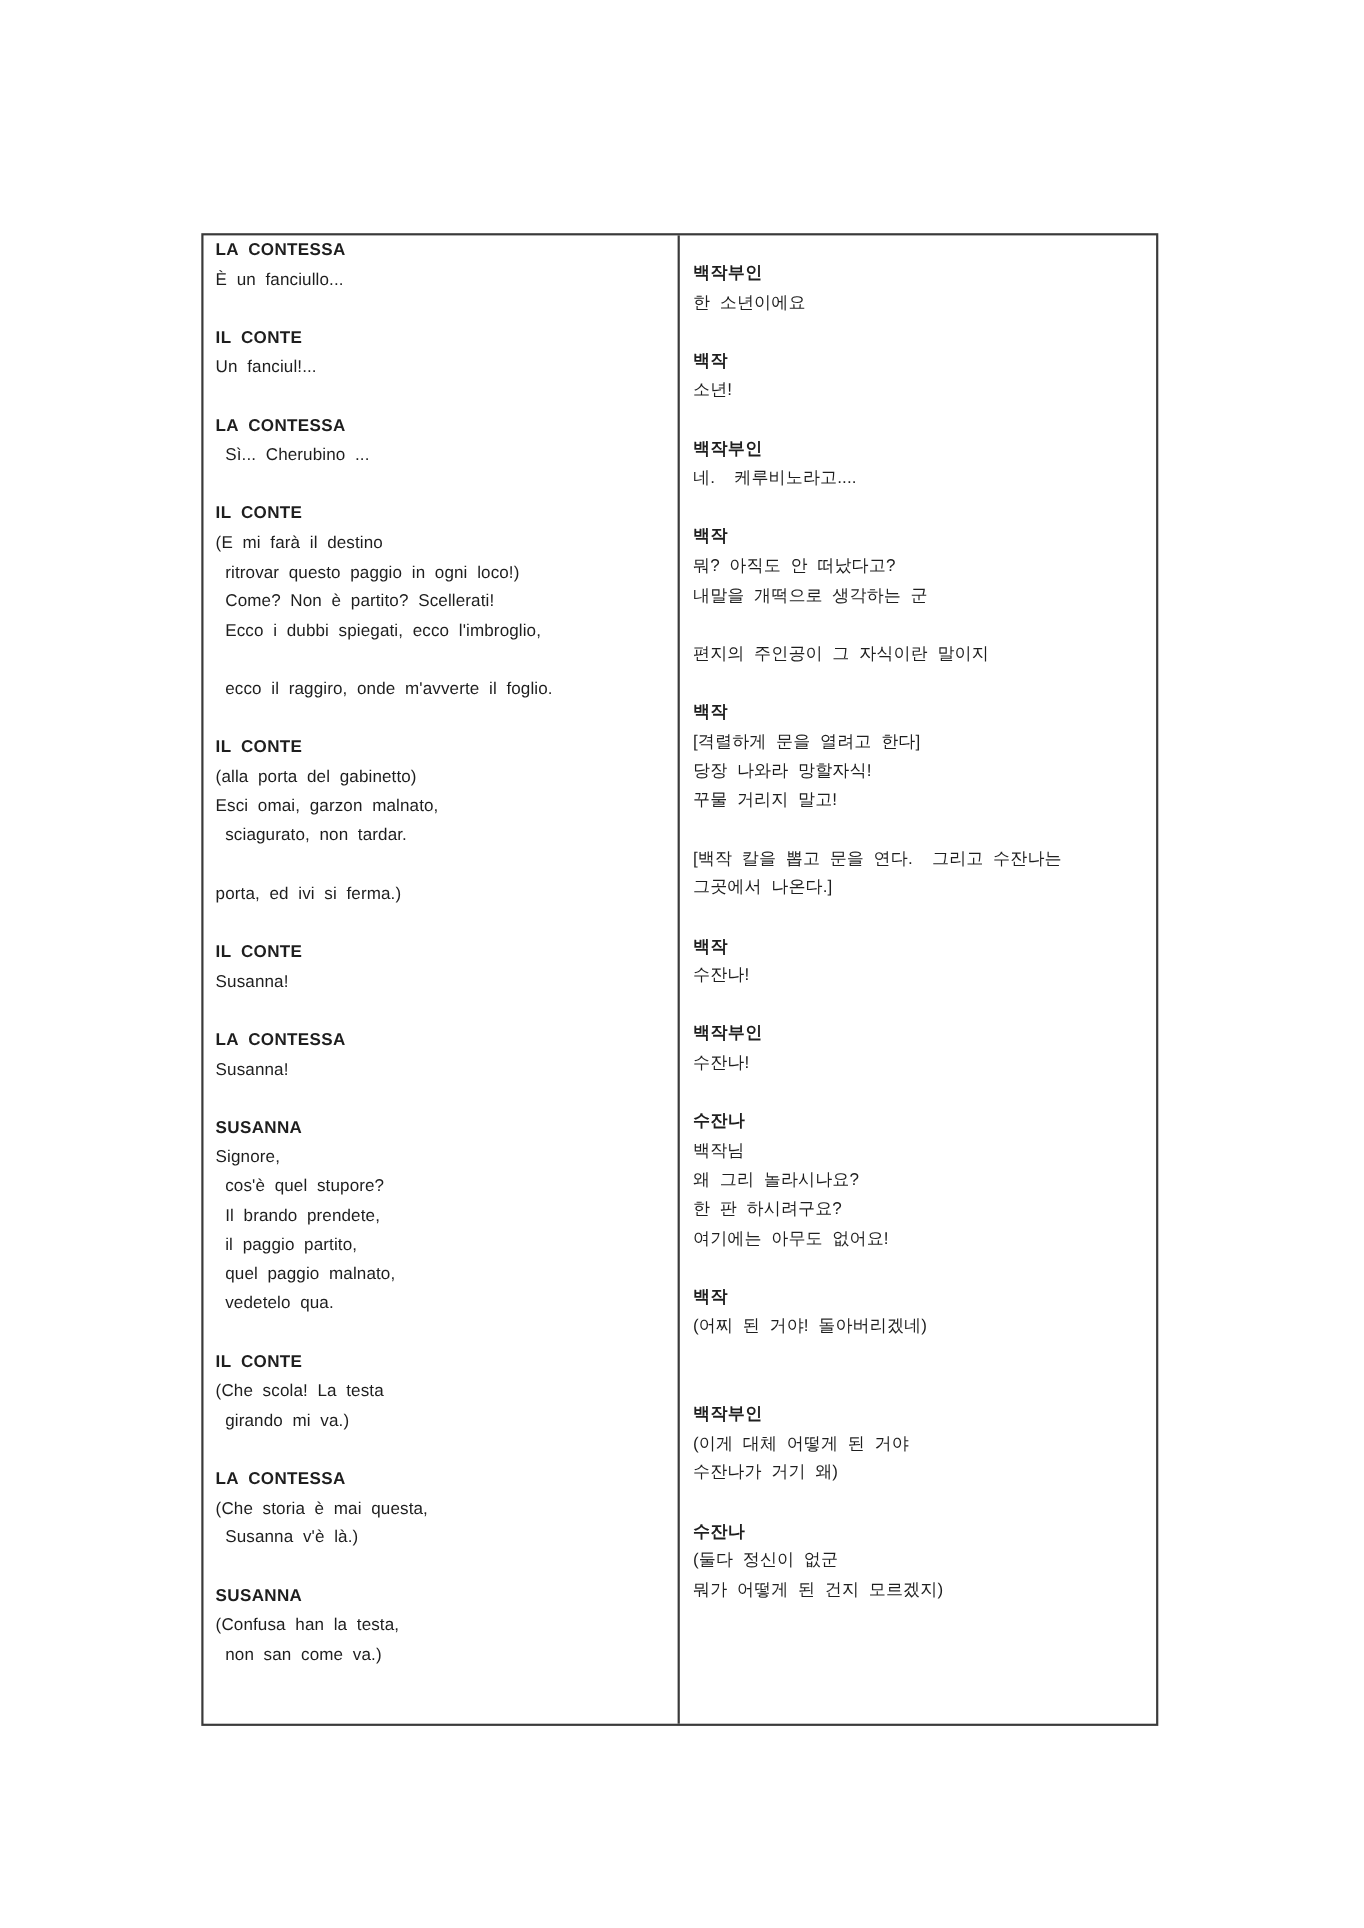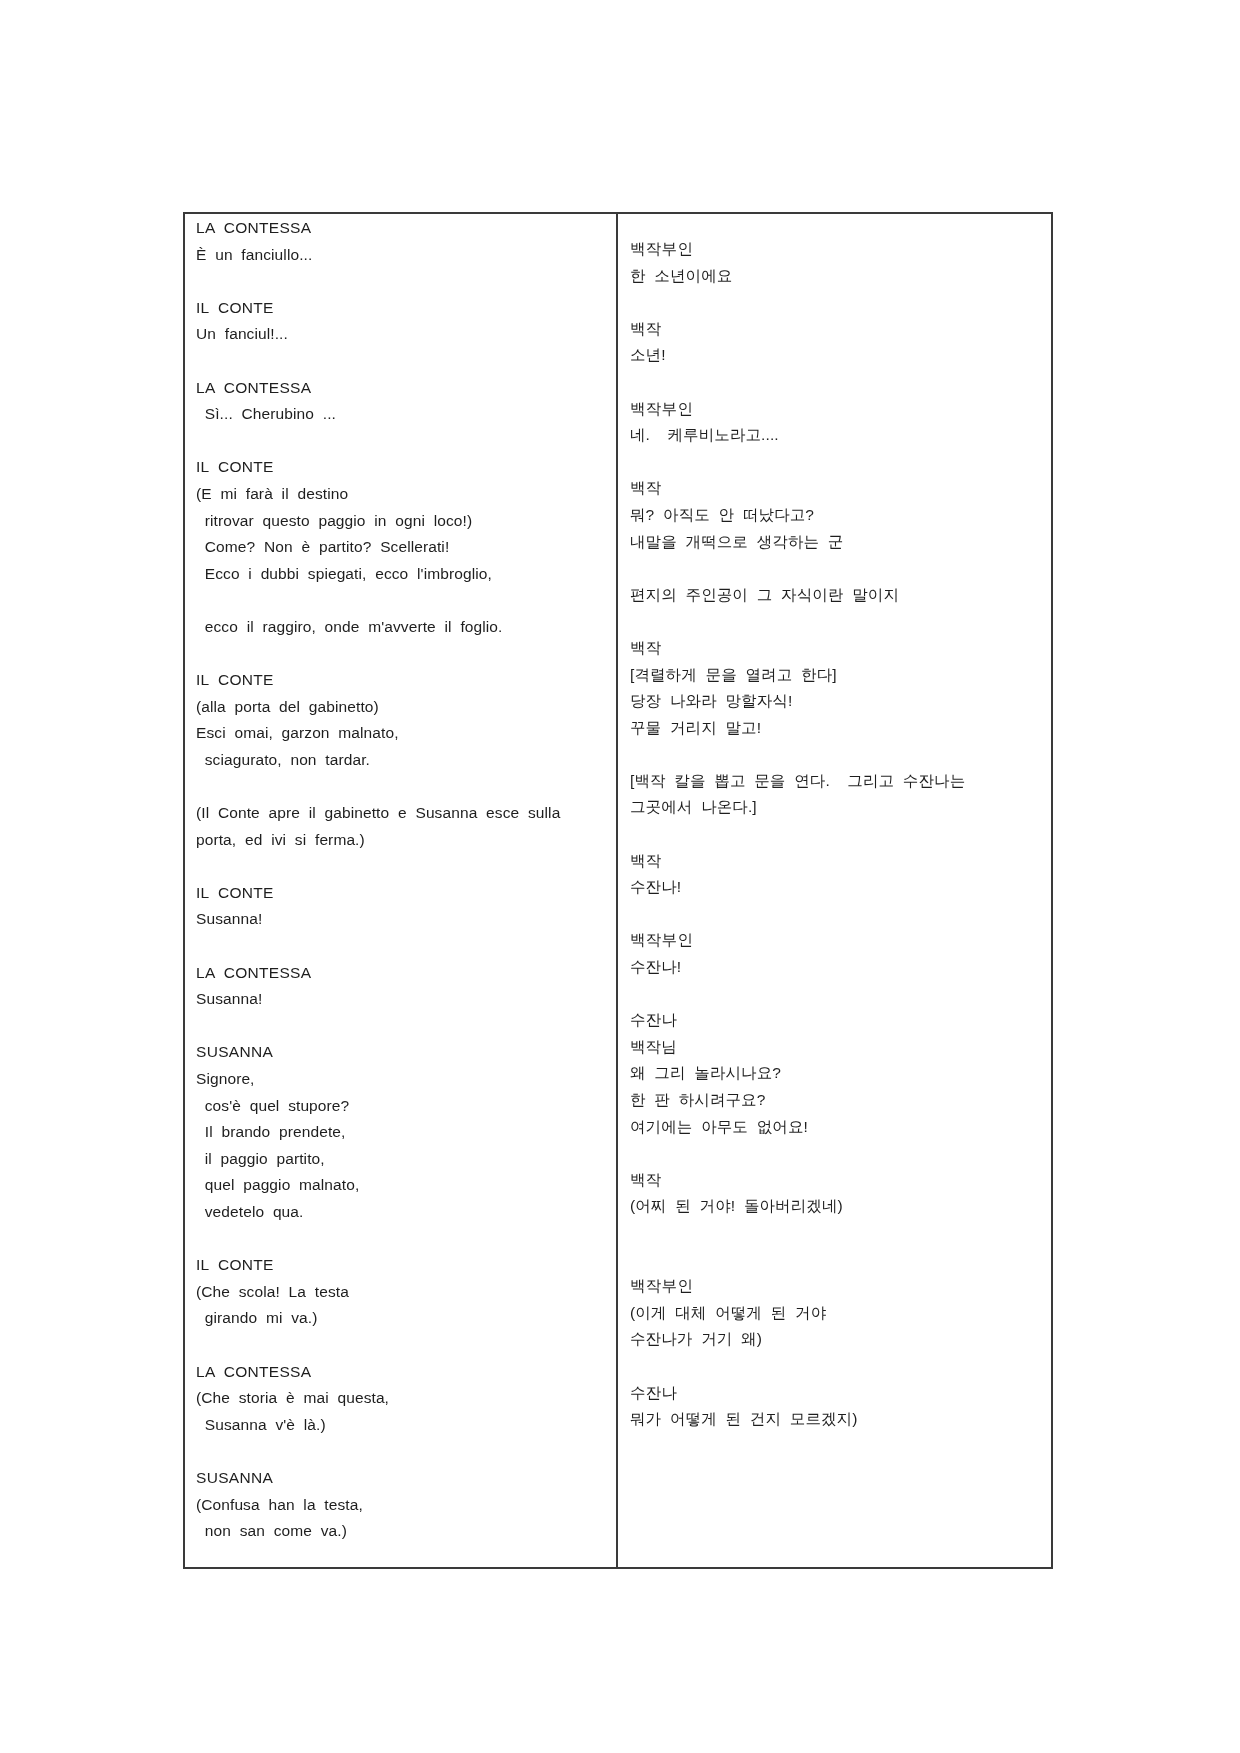--- a/index.html
+++ b/index.html
@@ -40,21 +40,21 @@
   .line {
     min-height: 26.6px;
     line-height: 26.6px;
     font-size: 15.5px;
     color: #1e1e1e;
     white-space: pre-wrap;
     word-spacing: 0.28em;
     letter-spacing: 0.1px;
   }
   .line.speaker {
-    font-weight: 400;
+    font-weight: 700;
     letter-spacing: 0.3px;
   }
 </style>
 </head>
 <body>
 
 <div class="page">
   <div class="script-table">
     <div class="col col-italian">
         <div class="line speaker">LA CONTESSA</div>
@@ -72,21 +72,20 @@
         <div class="line"> Come? Non è partito? Scellerati!</div>
         <div class="line"> Ecco i dubbi spiegati, ecco l'imbroglio,</div>
         <div class="line">&nbsp;</div>
         <div class="line"> ecco il raggiro, onde m'avverte il foglio.</div>
         <div class="line">&nbsp;</div>
         <div class="line speaker">IL CONTE</div>
         <div class="line">(alla porta del gabinetto)</div>
         <div class="line">Esci omai, garzon malnato,</div>
         <div class="line"> sciagurato, non tardar.</div>
         <div class="line">&nbsp;</div>
-        <div class="line">(Il Conte apre il gabinetto e Susanna esce sulla</div>
         <div class="line">porta, ed ivi si ferma.)</div>
         <div class="line">&nbsp;</div>
         <div class="line speaker">IL CONTE</div>
         <div class="line">Susanna!</div>
         <div class="line">&nbsp;</div>
         <div class="line speaker">LA CONTESSA</div>
         <div class="line">Susanna!</div>
         <div class="line">&nbsp;</div>
         <div class="line speaker">SUSANNA</div>
         <div class="line">Signore,</div>
@@ -146,16 +145,17 @@
         <div class="line">&nbsp;</div>
         <div class="line speaker">백작</div>
         <div class="line">(어찌 된 거야! 돌아버리겠네)</div>
         <div class="line">&nbsp;</div>
         <div class="line">&nbsp;</div>
         <div class="line speaker">백작부인</div>
         <div class="line">(이게 대체 어떻게 된 거야</div>
         <div class="line">수잔나가 거기 왜)</div>
         <div class="line">&nbsp;</div>
         <div class="line speaker">수잔나</div>
+        <div class="line">(둘다 정신이 없군</div>
         <div class="line">뭐가 어떻게 된 건지 모르겠지)</div>
       </div>
   </div>
 </div>
 
 </body></html>

